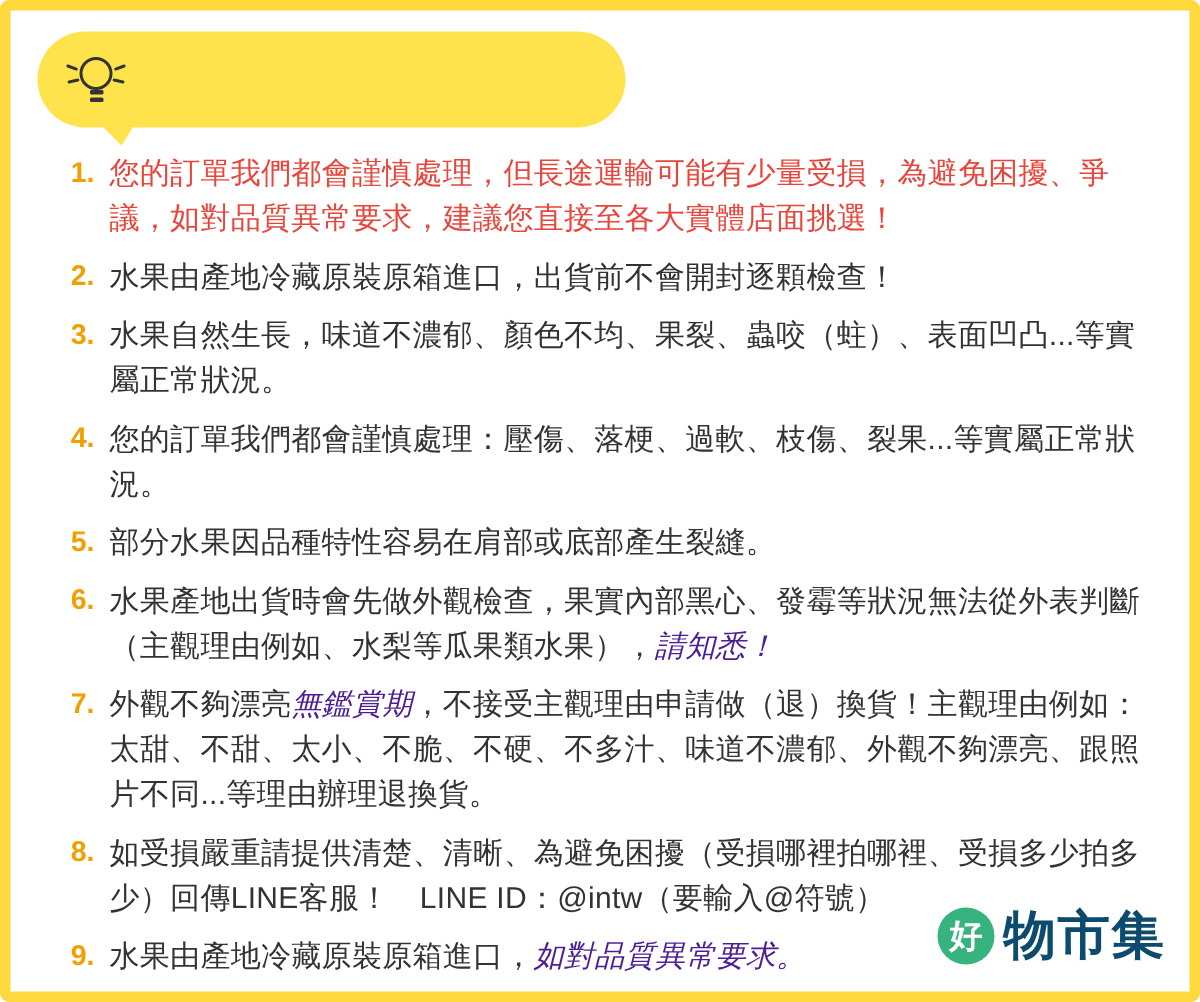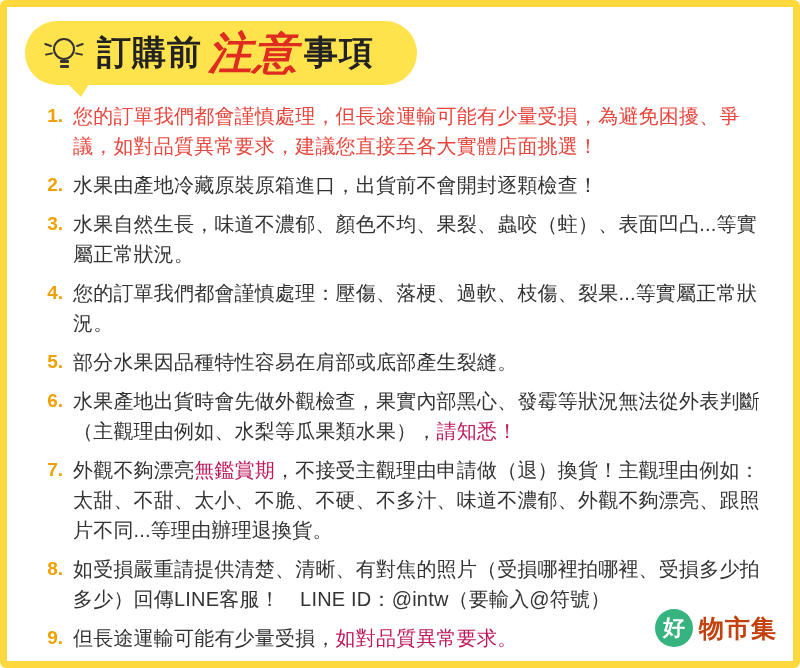--- a/index.html
+++ b/index.html
@@ -142,21 +142,21 @@
     line-height: 30px;
   }
   .txt {
     flex: 1 1 auto;
     font-size: 20px;
     line-height: 30px;
     color: #333333;
     letter-spacing: 0.2px;
   }
   .txt.red { color: #e8453c; }
-  .red-in { color: #be185d; }
+  .red-in { color: #4c1d95; font-style: italic; }
   
   .logo {
     position: absolute;
     right: 16px;
     bottom: 14px;
     display: flex;
     align-items: center;
   }
   .logo-mark {
     width: 38px;
@@ -165,47 +165,42 @@
     background: #36b37e;
     color: #ffffff;
     font-size: 22px;
     font-weight: bold;
     display: flex;
     align-items: center;
     justify-content: center;
     margin-right: 6px;
   }
   .logo-text {
-    font-size: 25px;
-    font-weight: bold;
-    color: #c2410c;
+    font-size: 35px;
+    font-weight: bold;
+    color: #0c4a6e;
     letter-spacing: 1px;
   }
 </style>
 </head>
 <body>
 
 <div class="page">
 
   <div class="header">
     <div class="header-bubble"></div>
     <div class="bulb">
       <div class="glass"></div>
       <div class="base"></div>
       <div class="base2"></div>
       <div class="ray r1"></div>
       <div class="ray r2"></div>
       <div class="ray r3"></div>
       <div class="ray r4"></div>
     </div>
-    <div class="header-text">
-      <span class="h-black">訂購前</span>
-      <span class="h-red">注意</span>
-      <span class="h-black">事項</span>
-    </div>
   </div>
 
   <div class="list">
 
     <div class="item">
       <div class="num">1.</div>
       <div class="txt red">您的訂單我們都會謹慎處理，但長途運輸可能有少量受損，為避免困擾、爭議，如對品質異常要求，建議您直接至各大實體店面挑選！</div>
     </div>
 
     <div class="item">
@@ -233,26 +228,26 @@
       <div class="txt"><span>水果產地出貨時會先做外觀檢查，果實內部黑心、發霉等狀況無法從外表判斷（主觀理由例如、水梨等瓜果類水果），</span><span class="red-in">請知悉！</span></div>
     </div>
 
     <div class="item">
       <div class="num">7.</div>
       <div class="txt"><span>外觀不夠漂亮</span><span class="red-in">無鑑賞期</span><span>，不接受主觀理由申請做（退）換貨！主觀理由例如：太甜、不甜、太小、不脆、不硬、不多汁、味道不濃郁、外觀不夠漂亮、跟照片不同...等理由辦理退換貨。</span></div>
     </div>
 
     <div class="item">
       <div class="num">8.</div>
-      <div class="txt">如受損嚴重請提供清楚、清晰、有對焦的照片（受損哪裡拍哪裡、受損多少拍多少）回傳LINE客服！　LINE ID：@intw（要輸入@符號）</div>
+      <div class="txt">如受損嚴重請提供清楚、清晰、為避免困擾（受損哪裡拍哪裡、受損多少拍多少）回傳LINE客服！　LINE ID：@intw（要輸入@符號）</div>
     </div>
 
     <div class="item">
       <div class="num">9.</div>
-      <div class="txt"><span>但長途運輸可能有少量受損，</span><span class="red-in">如對品質異常要求。</span></div>
+      <div class="txt"><span>水果由產地冷藏原裝原箱進口，</span><span class="red-in">如對品質異常要求。</span></div>
     </div>
 
   </div>
 
   <div class="logo">
     <div class="logo-mark">好</div>
     <div class="logo-text">物市集</div>
   </div>
 
 </div>

